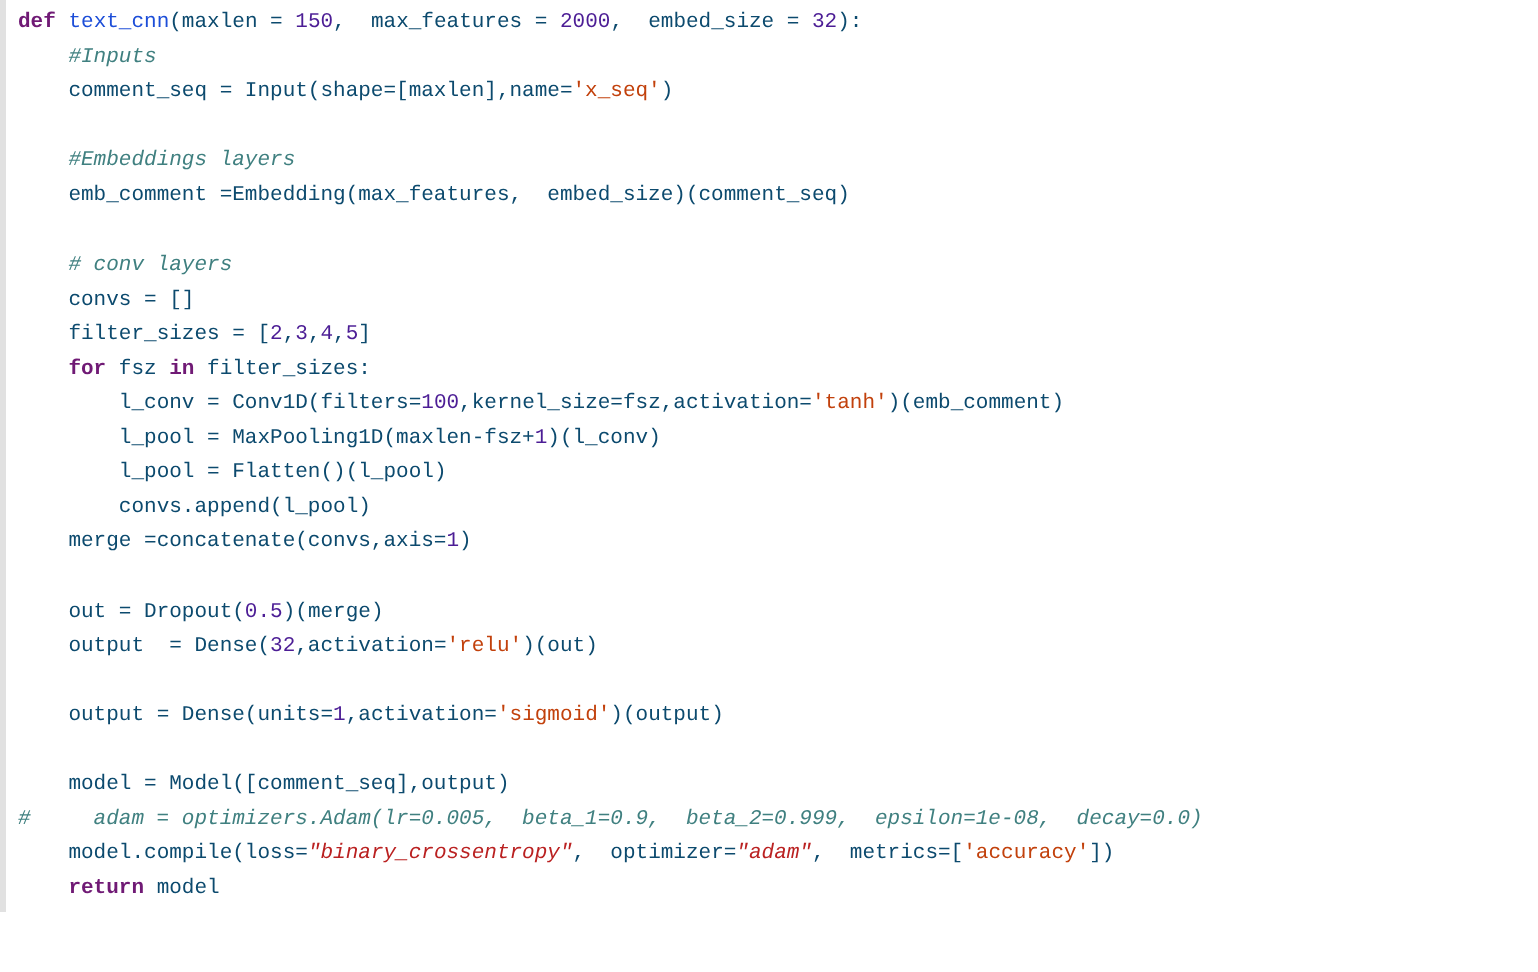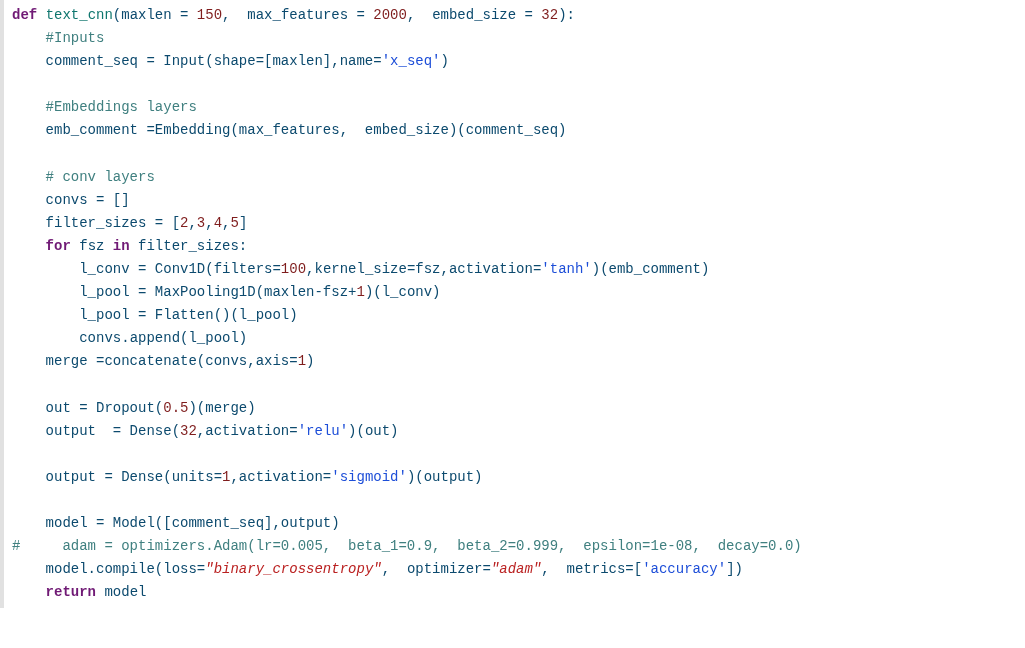--- a/index.html
+++ b/index.html
@@ -10,23 +10,23 @@
       background: #ffffff;
       line-height: 1.65;
     }
     .code-block {
       padding: 4px 0 4px 8px;
       border-left: 4px solid #e1e1e1;
       background: #ffffff;
       white-space: pre;
     }
     .kw { color: #701a75; font-weight: bold; }
-    .fname { color: #0f766e; }
-    .num { color: #7f1d1d; }
-    .str { color: #1d4ed8; }
+    .fname { color: #1d4ed8; }
+    .num { color: #4c1d95; }
+    .str { color: #c2410c; }
     .strd { color: #ba2121; font-style: italic; }
-    .comment { color: #408080; }
+    .comment { color: #408080; font-style: italic; }
     .plain { color: #0c4a6e; }
   </style>
 </head>
 <body>
 
 <div class="code-block" id="code-container"><div><span></span><span class="kw">def</span><span class="plain"> </span><span class="fname">text_cnn</span><span class="plain">(maxlen = </span><span class="num">150</span><span class="plain">,  max_features = </span><span class="num">2000</span><span class="plain">,  embed_size = </span><span class="num">32</span><span class="plain">):</span></div><div><span>    </span><span class="comment">#Inputs</span></div><div><span>    </span><span class="plain">comment_seq = Input(shape=[maxlen],name=</span><span class="str">'x_seq'</span><span class="plain">)</span></div><div>&nbsp;</div><div><span>    </span><span class="comment">#Embeddings layers</span></div><div><span>    </span><span class="plain">emb_comment =Embedding(max_features,  embed_size)(comment_seq)</span></div><div>&nbsp;</div><div><span>    </span><span class="comment"># conv layers</span></div><div><span>    </span><span class="plain">convs = []</span></div><div><span>    </span><span class="plain">filter_sizes = [</span><span class="num">2</span><span class="plain">,</span><span class="num">3</span><span class="plain">,</span><span class="num">4</span><span class="plain">,</span><span class="num">5</span><span class="plain">]</span></div><div><span>    </span><span class="kw">for</span><span class="plain"> fsz </span><span class="kw">in</span><span class="plain"> filter_sizes:</span></div><div><span>        </span><span class="plain">l_conv = Conv1D(filters=</span><span class="num">100</span><span class="plain">,kernel_size=fsz,activation=</span><span class="str">'tanh'</span><span class="plain">)(emb_comment)</span></div><div><span>        </span><span class="plain">l_pool = MaxPooling1D(maxlen-fsz+</span><span class="num">1</span><span class="plain">)(l_conv)</span></div><div><span>        </span><span class="plain">l_pool = Flatten()(l_pool)</span></div><div><span>        </span><span class="plain">convs.append(l_pool)</span></div><div><span>    </span><span class="plain">merge =concatenate(convs,axis=</span><span class="num">1</span><span class="plain">)</span></div><div>&nbsp;</div><div><span>    </span><span class="plain">out = Dropout(</span><span class="num">0.5</span><span class="plain">)(merge)</span></div><div><span>    </span><span class="plain">output  = Dense(</span><span class="num">32</span><span class="plain">,activation=</span><span class="str">'relu'</span><span class="plain">)(out)</span></div><div>&nbsp;</div><div><span>    </span><span class="plain">output = Dense(units=</span><span class="num">1</span><span class="plain">,activation=</span><span class="str">'sigmoid'</span><span class="plain">)(output)</span></div><div>&nbsp;</div><div><span>    </span><span class="plain">model = Model([comment_seq],output)</span></div><div><span></span><span class="comment">#     adam = optimizers.Adam(lr=0.005,  beta_1=0.9,  beta_2=0.999,  epsilon=1e-08,  decay=0.0)</span></div><div><span>    </span><span class="plain">model.compile(loss=</span><span class="strd">"binary_crossentropy"</span><span class="plain">,  optimizer=</span><span class="strd">"adam"</span><span class="plain">,  metrics=[</span><span class="str">'accuracy'</span><span class="plain">])</span></div><div><span>    </span><span class="kw">return</span><span class="plain"> model</span></div></div>
 
 </body></html>

